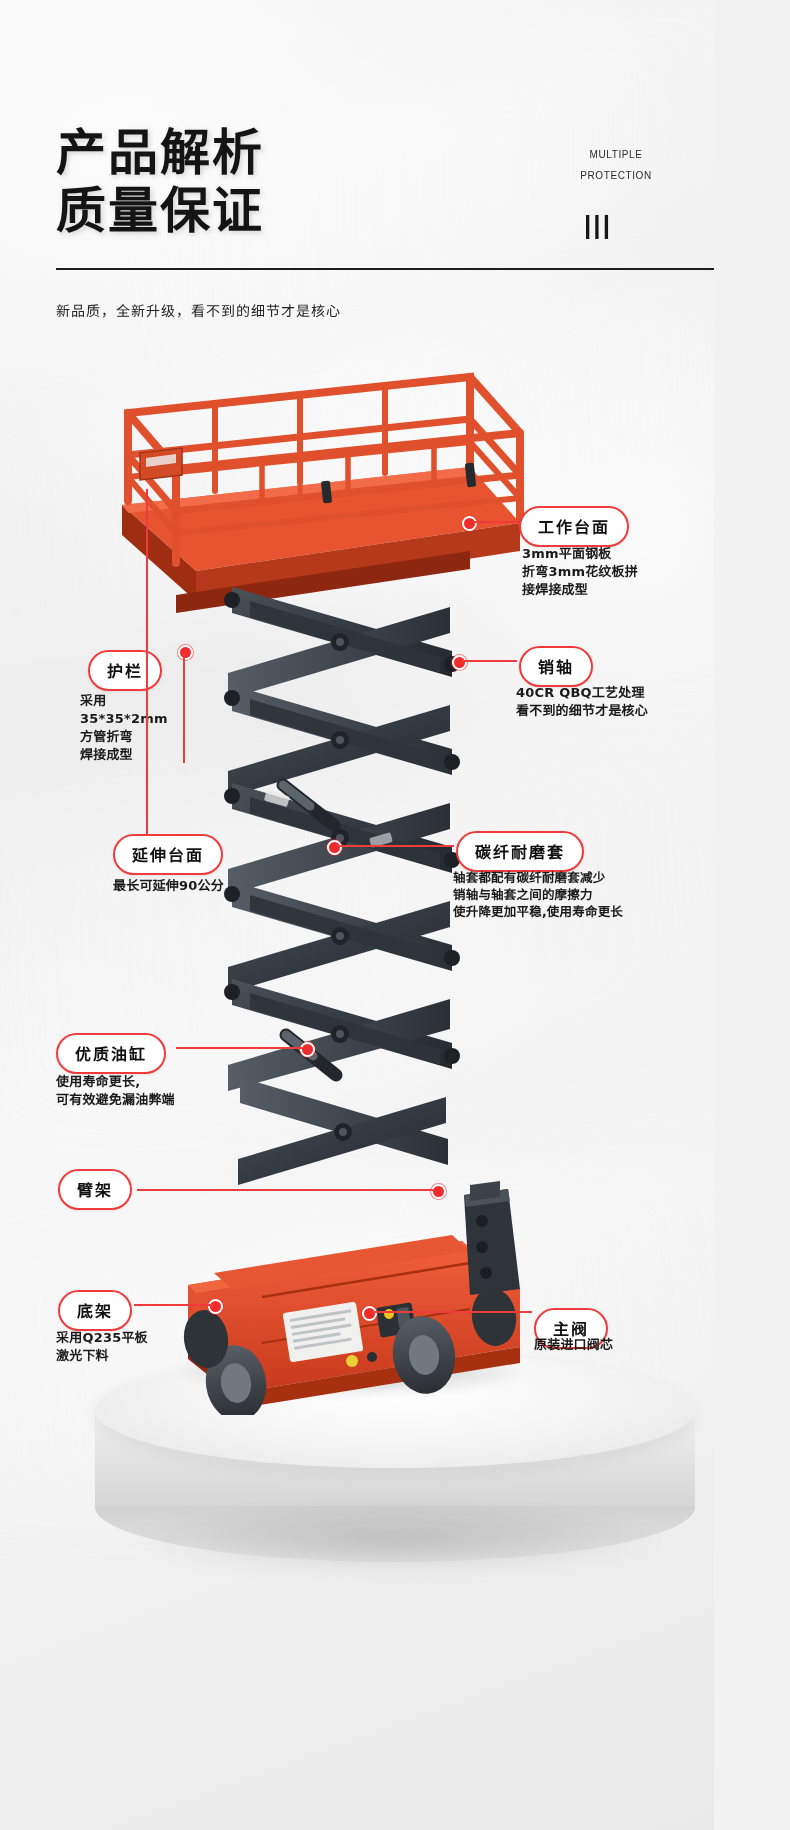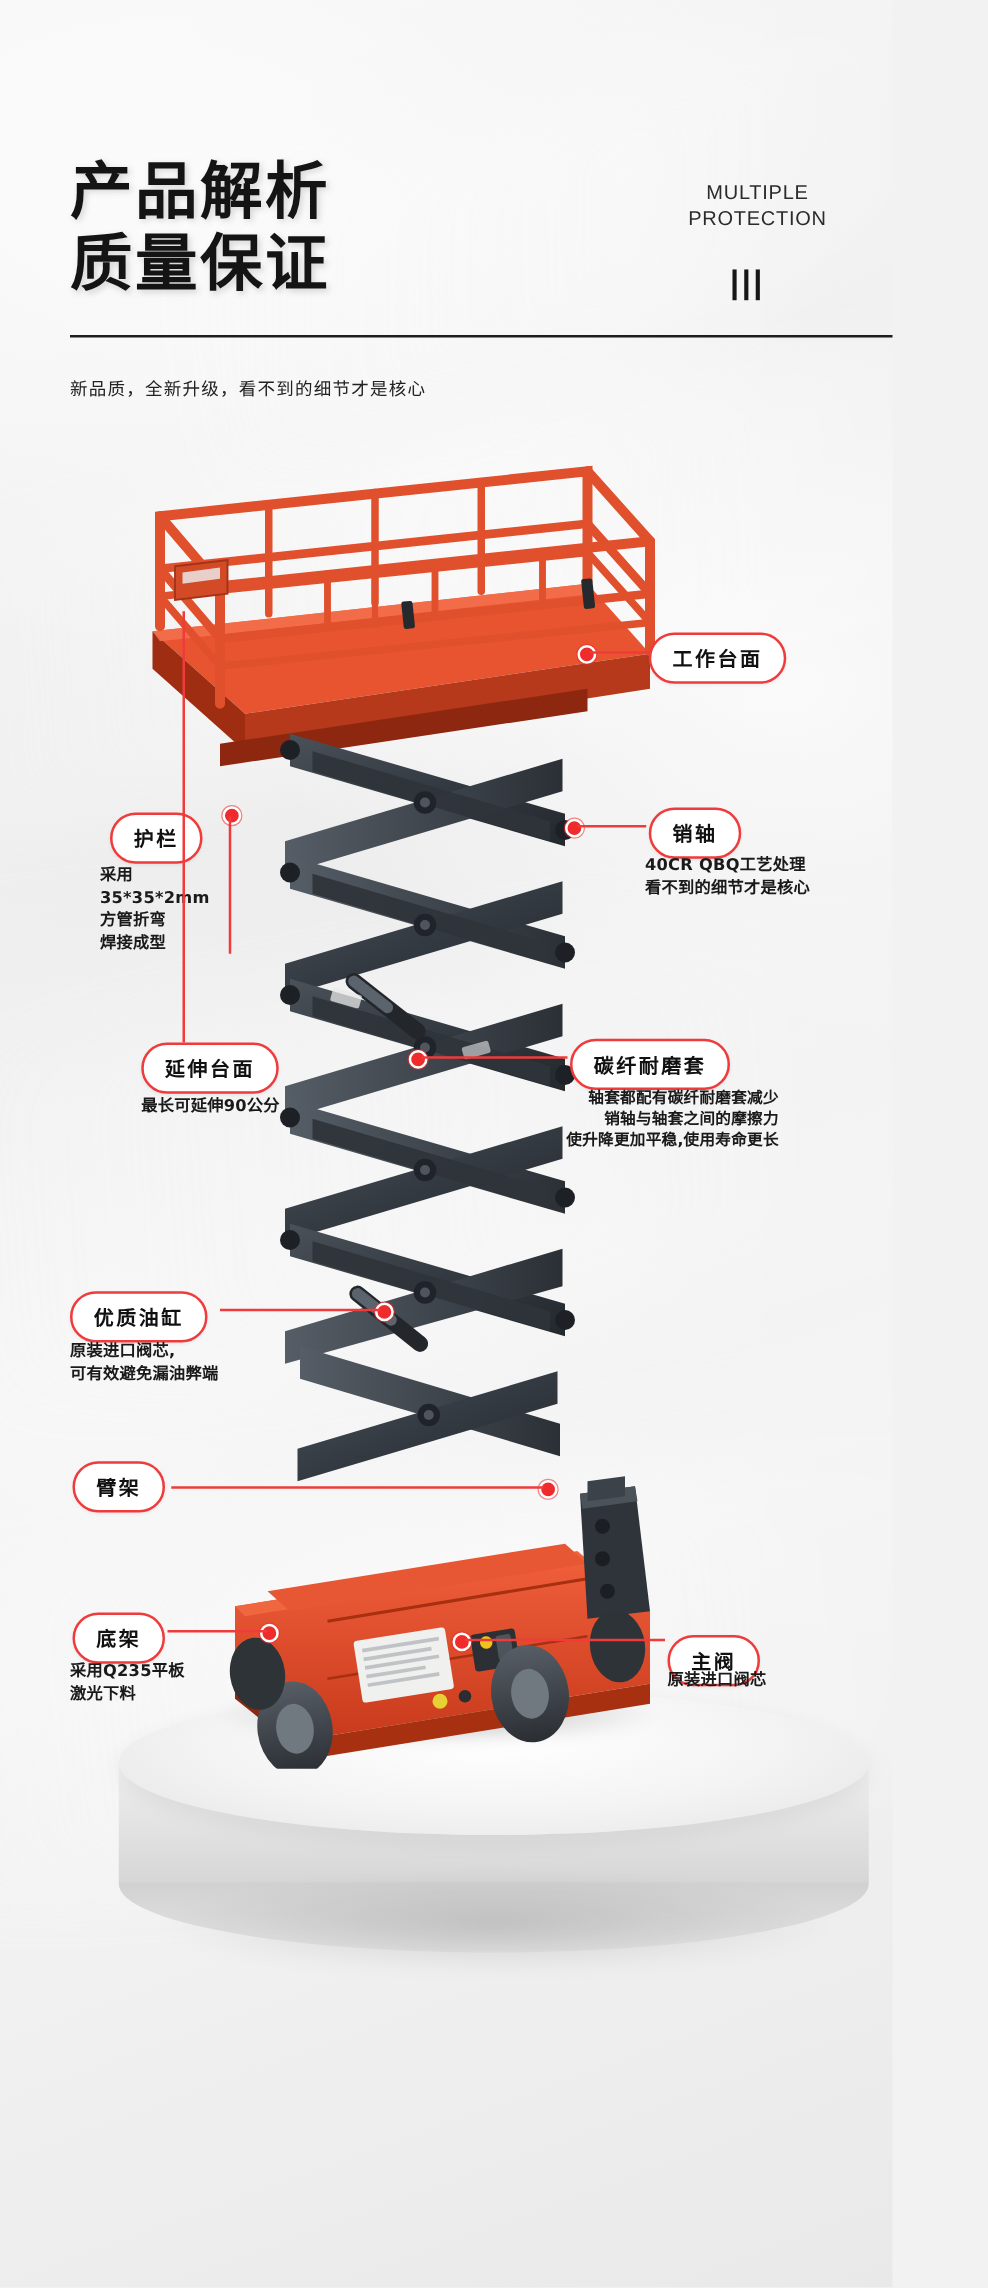--- a/index.html
+++ b/index.html
@@ -36,23 +36,23 @@
 
   
   .hdr-title{
     position:absolute;left:56px;top:124px;
     font-family:"DejaVu Sans","Liberation Sans",sans-serif;
     font-weight:700;font-size:50px;line-height:58px;letter-spacing:2px;
     color:#141414;white-space:pre-line;
     text-shadow:2px 2px 5px rgba(120,120,120,.28);
   }
   .hdr-en{
-    position:absolute;left:478px;top:144px;width:256px;
+    position:absolute;left:488px;top:144px;width:256px;
     text-align:center;
-    font-size:16px;line-height:21px;font-weight:400;letter-spacing:.6px;
+    font-size:10px;line-height:21px;font-weight:400;letter-spacing:.6px;
     color:#2b2b2b;white-space:pre-line;
   }
   .hdr-mark{
     position:absolute;left:470px;top:210px;width:256px;
     text-align:center;
     font-size:26px;font-weight:700;letter-spacing:2px;color:#161616;
     font-family:"Liberation Sans",sans-serif;
   }
   .hdr-rule{
     position:absolute;left:56px;top:268px;width:678px;height:2px;background:#1d1d1d;
@@ -102,21 +102,21 @@
     font-size:16px;letter-spacing:2px;
     padding:6px 17px 7px;white-space:nowrap;
     box-shadow:0 1px 3px rgba(0,0,0,.07);
   }
   .desc{
     position:absolute;
     font-family:"DejaVu Sans","Liberation Sans",sans-serif;
     font-size:13px;line-height:18px;font-weight:700;color:#1a1a1a;
     white-space:pre-line;letter-spacing:.2px;
   }
-  .desc.sm{font-size:12.5px;line-height:17px;text-align:right;}
+  .desc.sm{font-size:12.5px;line-height:17px;}
   .lead{position:absolute;background:#ef3b3b;}
   .lead.h{height:1.6px;}
   .lead.v{width:1.6px;}
   .dot{
     position:absolute;width:11px;height:11px;border-radius:50%;
     background:#ef2b2b;border:2px solid #ffffff;
     box-shadow:0 0 0 1px rgba(239,43,43,.55);
   }
 </style>
 </head>
@@ -330,20 +330,23 @@
       </g>
       <g>
         <ellipse cx="494" cy="962" rx="22" ry="29" fill="#2e3338" transform="rotate(-8 494 962)"></ellipse>
       </g>
     </g>
   </svg>
 
   <div class="dot" style="left:462px;top:516px;"></div>
   <div class="lead h" style="left:472px;top:521px;width:48px;"></div>
   <div class="pill" style="left:519px;top:506px;">工作台面</div>
+  <div class="desc" style="left:522px;top:545px;">3mm平面钢板
+折弯3mm花纹板拼
+接焊接成型</div>
 
   <div class="dot" style="left:452px;top:655px;"></div>
   <div class="lead h" style="left:462px;top:660px;width:55px;"></div>
   <div class="pill" style="left:519px;top:646px;">销轴</div>
   <div class="desc" style="left:516px;top:684px;">40CR QBQ工艺处理
 看不到的细节才是核心</div>
 
   <div class="dot" style="left:178px;top:645px;"></div>
   <div class="lead v" style="left:183px;top:653px;height:110px;"></div>
   <div class="pill" style="left:88px;top:650px;">护栏</div>
@@ -359,21 +362,21 @@
   <div class="dot" style="left:327px;top:840px;"></div>
   <div class="lead h" style="left:337px;top:845px;width:117px;"></div>
   <div class="pill" style="left:456px;top:831px;">碳纤耐磨套</div>
   <div class="desc sm" style="left:453px;top:869px;">轴套都配有碳纤耐磨套减少
 销轴与轴套之间的摩擦力
 使升降更加平稳,使用寿命更长</div>
 
   <div class="dot" style="left:300px;top:1042px;"></div>
   <div class="lead h" style="left:176px;top:1047px;width:128px;"></div>
   <div class="pill" style="left:56px;top:1033px;">优质油缸</div>
-  <div class="desc" style="left:56px;top:1073px;">原装进口阀芯,
+  <div class="desc" style="left:56px;top:1073px;">使用寿命更长,
 可有效避免漏油弊端</div>
 
   <div class="dot" style="left:431px;top:1184px;"></div>
   <div class="lead h" style="left:137px;top:1189px;width:298px;"></div>
   <div class="pill" style="left:58px;top:1169px;">臂架</div>
 
   <div class="dot" style="left:208px;top:1299px;"></div>
   <div class="lead h" style="left:134px;top:1304px;width:80px;"></div>
   <div class="pill" style="left:58px;top:1290px;">底架</div>
   <div class="desc" style="left:56px;top:1329px;">采用Q235平板

